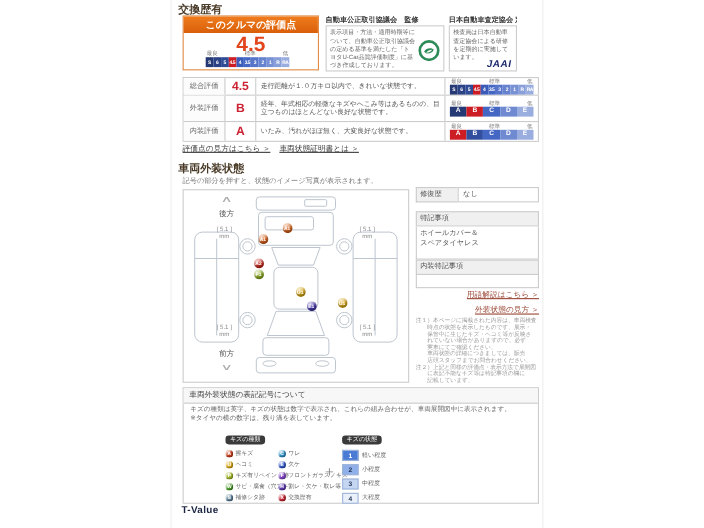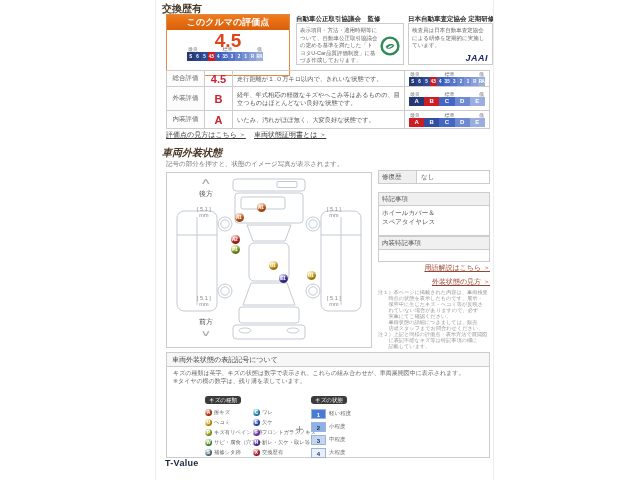--- a/index.html
+++ b/index.html
@@ -6,35 +6,35 @@
   html,body { background:#fff; }
   body { font-family:"Liberation Sans","DejaVu Sans",sans-serif; color:#444; }
   #canvas { position:relative; width:640px; height:480px; background:#fff; overflow:hidden; }
   #col { position:absolute; left:155px; top:0; width:339px; height:480px; background:#fff;
          border-left:1px solid #ededed; border-right:1px solid #ededed; }
 
   .abs { position:absolute; }
   .hd  { font-weight:bold; color:#4a3b28; font-size:10px; }
 
   
-  #scorebox { left:166px; top:14px; width:124px; height:62px; border:1px solid #e08a45; background:#fff; }
+  #scorebox { left:166px; top:14px; width:124px; height:50px; border:1px solid #e08a45; background:#fff; }
   #scorebox .sb-head { height:15px; background:linear-gradient(#ef7c1e,#d95f08); color:#fff;
                        font-size:9px; font-weight:bold; text-align:center; line-height:15px; }
   #scorebox .sb-score { text-align:center; font-size:19px; font-weight:bold; color:#e2441c; line-height:21px; }
   .scale-wrap { display:flex; flex-direction:column; }
   .scale-labels { display:flex; justify-content:space-between; font-size:5px; color:#777; line-height:6px; padding:0 1px; }
   .scale-cells { display:flex; }
   .scell { color:#fff; font-weight:bold; text-align:center; overflow:hidden; }
   #score-scale { left:187px; top:46px; width:76px; }
   #score-scale .scell { width:6.9px; height:9px; font-size:4.5px; line-height:9px; letter-spacing:-0.5px; }
 
   
   .panel { border:0; }
   #ft-panel { left:296px; top:14px; width:108px; height:52px; }
-  #ja-panel { left:408px; top:14px; width:85px;  height:52px; }
+  #ja-panel { left:408px; top:14px; width:62px;  height:52px; }
   .p-title { font-size:6.5px; color:#333; font-weight:bold; line-height:9px; white-space:nowrap; overflow:hidden; }
   .p-body  { border:1px solid #ccc; background:#fff; font-size:5.5px; color:#666; line-height:7.5px;
              padding:3px 3px; height:42px; overflow:hidden; position:relative; }
   #ft-mark { position:absolute; right:3px; top:12px; }
   #jaai-logo { position:absolute; right:4px; bottom:2px; font-size:9px; font-weight:bold; font-style:italic;
                color:#1a2a6c; letter-spacing:0.5px; }
 
   
   #etable { left:166px; top:70px; width:324px; border-top:1px solid #ccc; border-left:1px solid #ccc; }
   .erow { display:flex; border-bottom:1px solid #ccc; }
@@ -213,21 +213,21 @@
               <div class="scell" style="width: 15.2px; font-size: 6px; letter-spacing: 0px; background: rgb(154, 173, 223);">E</div>
             </div>
           </div>
         </div>
       </div>
     </div>
 
   <a class="abs tlink" style="left:166px; top:130px;" href="#">評価点の見方はこちら ＞</a>
   <a class="abs tlink" style="left:254px; top:130px;" href="#">車両状態証明書とは ＞</a>
 
-  <div class="abs hd" style="left:162px; top:146px;font-style:italic;">車両外装状態</div>
+  <div class="abs hd" style="left:162px; top:146px;">車両外装状態</div>
   <div class="abs" style="left:166px; top:160px; font-size:6.5px; color:#777;">記号の部分を押すと、状態のイメージ写真が表示されます。</div>
 
   <div class="abs" id="diagbox">
     <svg width="206" height="176" viewBox="0 0 206 176">
       <g fill="none" stroke="#bcc4cd" stroke-width="0.9">
 
         <rect x="66" y="6" width="72" height="12" rx="3"></rect>
         <rect x="110" y="8.5" width="20" height="6" rx="1"></rect>
 
         <rect x="68" y="20" width="68" height="30" rx="3"></rect>

